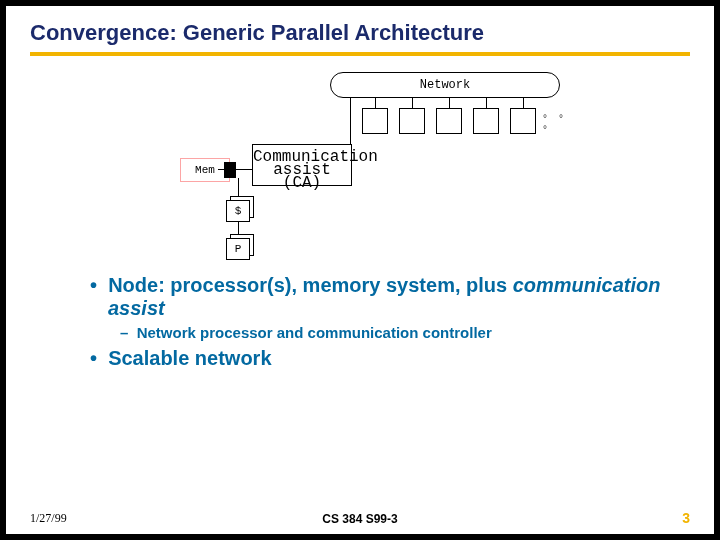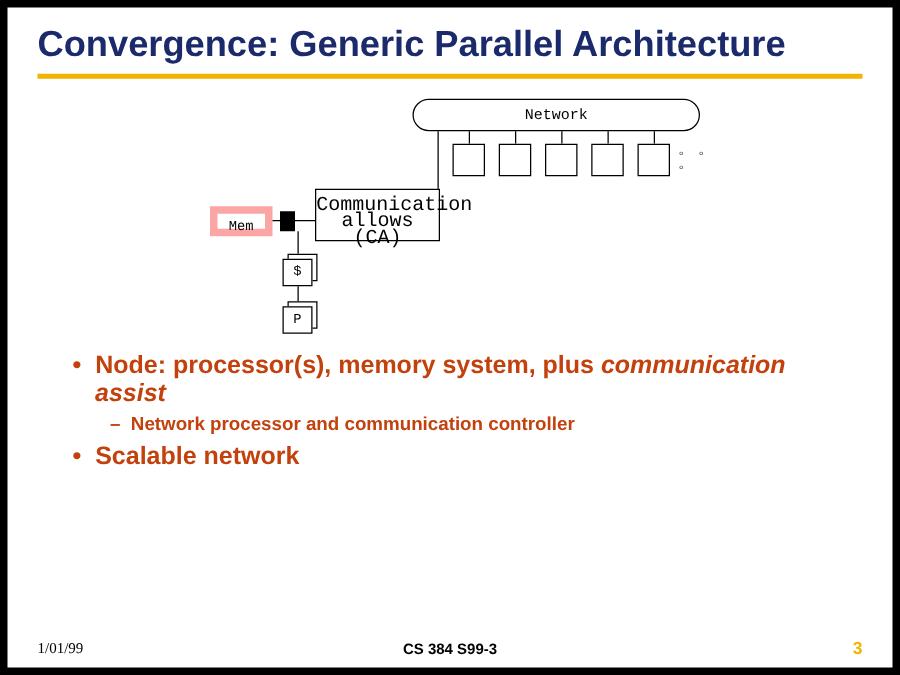--- a/index.html
+++ b/index.html
@@ -14,21 +14,21 @@
   .slide {
     position: absolute;
     top: 6px;
     left: 6px;
     right: 6px;
     bottom: 6px;
     background: #fff;
     padding: 14px 24px 0 24px;
   }
   .title {
-    font-size: 29px;
+    font-size: 22px;
     font-weight: bold;
     color: #1b2a6b;
     margin-bottom: 6px;
   }
   .rule {
     height: 4px;
     background: #f2b400;
     margin-bottom: 10px;
   }
   .diagram {
@@ -81,24 +81,24 @@
     background: #000;
   }
   .node-group {
     position: absolute;
     top: 78px;
     left: 18px;
   }
   .mem {
     position: absolute;
     top: 14px;
-    left: 0;
+    left: 12px;
     width: 50px;
     height: 24px;
-    border: 6px solid #fca5a5;
+    border: 1px solid #fca5a5;
     text-align: center;
     font-size: 11px;
     line-height: 22px;
     background: #fff;
   }
   .bus-block {
     position: absolute;
     top: 18px;
     left: 56px;
     width: 12px;
@@ -168,22 +168,22 @@
     left: 58px;
     width: 24px;
     height: 22px;
     border: 1px solid #000;
     text-align: center;
     font-size: 11px;
     line-height: 20px;
     background: #fff;
   }
   .bullets {
-    margin-left: 28px;
-    color: #c2410c;
+    margin-left: 60px;
+    color: #0369a1;
   }
   .b1 {
     font-size: 20px;
     font-weight: bold;
     margin-top: 2px;
     text-indent: -18px;
     padding-left: 18px;
   }
   .b1 .em { font-style: italic; }
   .b2 {
@@ -230,35 +230,35 @@
     <div class="dots">° ° °</div>
 
     <div class="bigline"></div>
 
     <div class="node-group">
       <div class="mem">Mem</div>
       <div class="bus-wire"></div>
       <div class="bus-block"></div>
       <div class="ca">
         <span>Communication</span><br>
-        <span>allows (CA)</span>
+        <span>assist (CA)</span>
       </div>
       <div class="vwire" style="top:34px;height:22px"></div>
       <div class="dcache-sh"></div>
       <div class="dcache">$</div>
       <div class="vwire" style="top:78px;height:16px"></div>
       <div class="proc-sh"></div>
       <div class="proc">P</div>
     </div>
   </div>
 
   <div class="bullets">
     <div class="b1">•&nbsp;&nbsp;<span>Node: processor(s), memory system, plus </span><span class="em">communication assist</span></div>
     <div class="b2">–&nbsp;&nbsp;<span>Network processor and communication controller</span></div>
     <div class="b1">•&nbsp;&nbsp;<span>Scalable network</span></div>
   </div>
 
   <div class="footer">
-    <span class="date">1/01/99</span>
+    <span class="date">1/27/99</span>
     <span class="mid">CS 384 S99-3</span>
     <span class="pg">3</span>
   </div>
 </div>
 
 </body></html>

